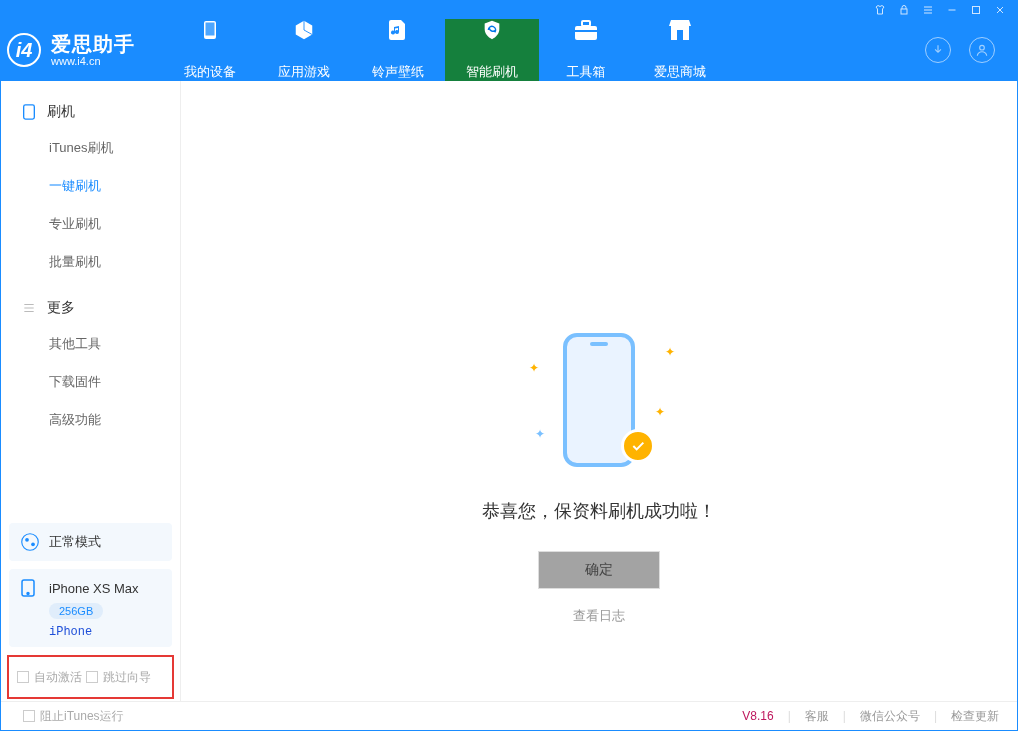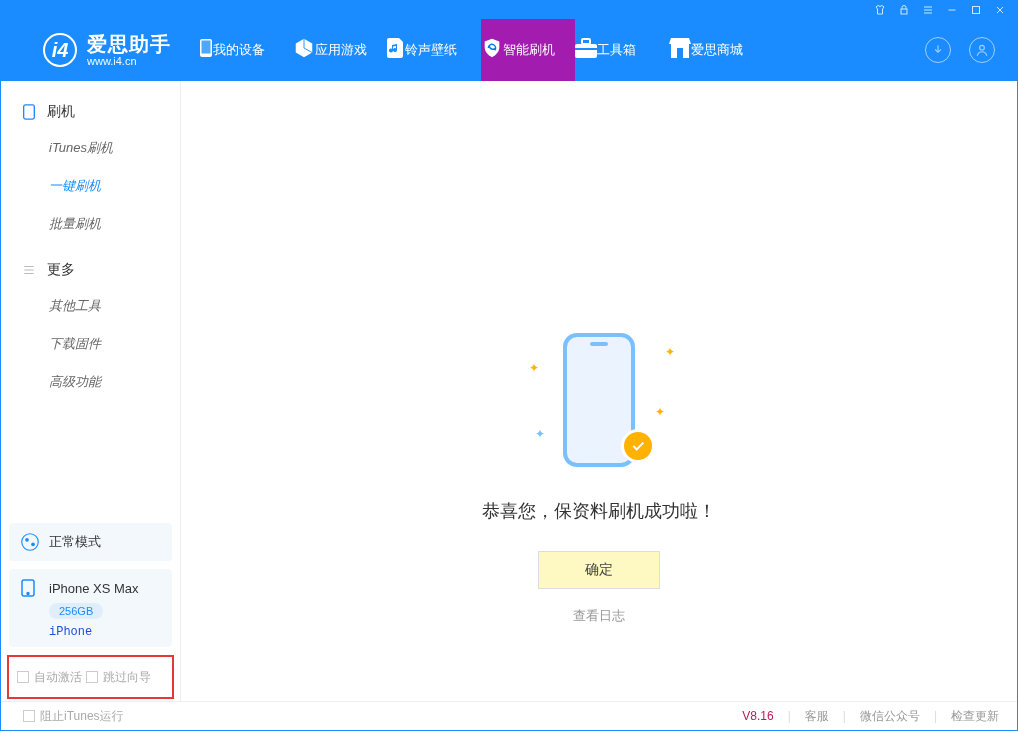--- a/index.html
+++ b/index.html
@@ -3,41 +3,41 @@
 <meta charset="utf-8">
 <style>
 * { margin: 0; padding: 0; box-sizing: border-box; font-family: "Microsoft YaHei", Arial, sans-serif; }
 body { background: #fff; width: 1018px; height: 731px; overflow: hidden; border: 1px solid #1a8cff; }
 
 
 .titlebar { height: 18px; background: #1a8cff; display: flex; justify-content: flex-end; align-items: center; padding-right: 10px; gap: 10px; }
 .titlebar .win-icon { width: 14px; height: 14px; color: #cfe6ff; cursor: pointer; display: inline-flex; align-items: center; justify-content: center; }
 
 .nav { height: 62px; background: #1a8cff; display: flex; align-items: center; }
-.logo { display: flex; align-items: center; padding: 0 28px 0 22px; color: #fff; margin-left: 20px; }
+.logo { display: flex; align-items: center; padding: 0 28px 0 6px; color: #fff; }
 .logo-mark { width: 34px; height: 34px; border: 2.5px solid #fff; border-radius: 50%; display: flex; align-items: center; justify-content: center; font-weight: 900; font-style: italic; font-size: 20px; margin-right: 10px; }
 .logo-text .cn { font-size: 20px; font-weight: 600; letter-spacing: 1px; line-height: 1.05; }
 .logo-text .en { font-size: 11px; opacity: .95; }
 
 .tabs { display: flex; align-self: stretch; }
-.tab { width: 94px; display: flex; align-items: center; justify-content: flex-start; color: #fff; font-size: 13px; cursor: pointer; position: relative; }
-.tab.active { background: #a21caf; }
+.tab { width: 94px; display: flex; flex-direction: column; align-items: center; justify-content: space-between; color: #fff; font-size: 13px; cursor: pointer; position: relative; }
+.tab.active { background: #15803d; }
 .tab .tab-ico { height: 22px; margin-bottom: 4px; display: flex; align-items: center; justify-content: center; }
 .tab .tab-ico svg { fill: #fff; }
 
 .nav-right { margin-left: auto; display: flex; align-items: center; gap: 18px; padding-right: 22px; }
 .nav-right .circ { width: 26px; height: 26px; border: 1.5px solid #9fcfff; border-radius: 50%; display: flex; align-items: center; justify-content: center; color: #9fcfff; cursor: pointer; }
 
 
 .body { display: flex; height: 620px; }
 .sidebar { width: 180px; border-right: 1px solid #eee; padding-top: 14px; position: relative; }
 .side-group { margin-bottom: 10px; }
 .side-head { display: flex; align-items: center; padding: 8px 20px; color: #333; font-size: 14px; font-weight: 500; }
 .side-head .ico { width: 16px; height: 16px; margin-right: 10px; display: inline-flex; align-items: center; justify-content: center; }
-.side-item { padding: 10px 0 10px 48px; font-size: 13px; color: #666; cursor: pointer; font-style: italic; }
+.side-item { padding: 10px 0 10px 48px; font-size: 13px; color: #666; cursor: pointer; }
 .side-item.active { color: #1a8cff; }
 
 .side-bottom { position: absolute; left: 0; right: 0; bottom: 0; }
 .status-card, .device-card { background: #f3f8fd; border-radius: 4px; margin: 8px; padding: 10px 12px; font-size: 13px; color: #333; }
 .status-card { display: flex; align-items: center; }
 .status-card .dot-ico { width: 18px; height: 18px; margin-right: 10px; }
 .device-card { padding: 10px 12px 8px; }
 .device-card .dev-row { display: flex; align-items: center; font-weight: 400; margin-bottom: 6px; }
 .device-card .dev-row .ico { width: 18px; height: 18px; margin-right: 10px; }
 .device-card .pill { display: inline-block; background: #e0edfb; color: #1a8cff; border-radius: 10px; padding: 2px 10px; font-size: 11px; margin-left: 28px; }
@@ -52,21 +52,21 @@
 .result { position: absolute; left: 50%; top: 244px; transform: translateX(-50%); text-align: center; width: 400px; }
 .phone-illus { position: relative; width: 180px; height: 150px; margin: 0 auto 24px; }
 .phone-body { position: absolute; left: 50%; top: 8px; transform: translateX(-50%); width: 72px; height: 134px; border: 4px solid #7ac0ff; border-radius: 14px; background: #eaf3ff; }
 .phone-body::before { content:""; position:absolute; top:5px; left:50%; transform:translateX(-50%); width:18px; height:4px; background:#7ac0ff; border-radius:2px; }
 .badge { position: absolute; right: 34px; bottom: 12px; width: 34px; height: 34px; background: #ffb300; border: 3px solid #fff; border-radius: 50%; display:flex; align-items:center; justify-content:center; }
 .sparkle { position: absolute; color:#ffb300; font-size:12px; }
 .sparkle.s1 { left:20px; top:36px; } .sparkle.s2 { right:14px; top:20px; }
 .sparkle.s3 { left:26px; bottom:34px; color:#7ac0ff;} .sparkle.s4 { right:24px; bottom:56px; }
 
 .result-msg { font-size: 18px; color: #333; margin-bottom: 28px; }
-.ok-btn { display:inline-block; border:1px solid #ddd; padding: 9px 46px; font-size: 14px; color:#444; background:#fef9c3; cursor:pointer; margin-bottom:18px; }
+.ok-btn { display:inline-block; border:1px solid #ddd; padding: 9px 46px; font-size: 14px; color:#444; background:#a3a3a3; cursor:pointer; margin-bottom:18px; }
 .log-link { display:block; font-size: 13px; color:#999; cursor:pointer; }
 
 
 .footer { height: 29px; border-top:1px solid #eee; display:flex; align-items:center; padding: 0 18px 0 22px; font-size:12px; color:#999; }
 .footer .ver { margin-left:auto; color:#be185d; }
 .footer .flink { color:#999; cursor:pointer; }
 .footer .sep { margin: 0 14px; color:#ddd; }
 </style>
 </head>
 <body>
@@ -192,20 +192,21 @@
       <div class="side-head">
         <span class="ico">
             <svg width="14" height="16" viewBox="0 0 14 18" fill="none" stroke="#1a8cff" stroke-width="1.5">
               <rect x="1" y="1" width="12" height="16" rx="2"></rect>
             </svg>
           </span>
         <span>刷机</span>
       </div>
       <div class="side-item">iTunes刷机</div>
       <div class="side-item active">一键刷机</div>
+      <div class="side-item">专业刷机</div>
       <div class="side-item">批量刷机</div>
     </div>
     <div class="side-group">
       <div class="side-head">
         <span class="ico">
             <svg width="14" height="14" viewBox="0 0 24 24" stroke="#bbb" stroke-width="2">
               <path d="M4 6h16M4 12h16M4 18h16"></path>
             </svg>
           </span>
         <span>更多</span>

